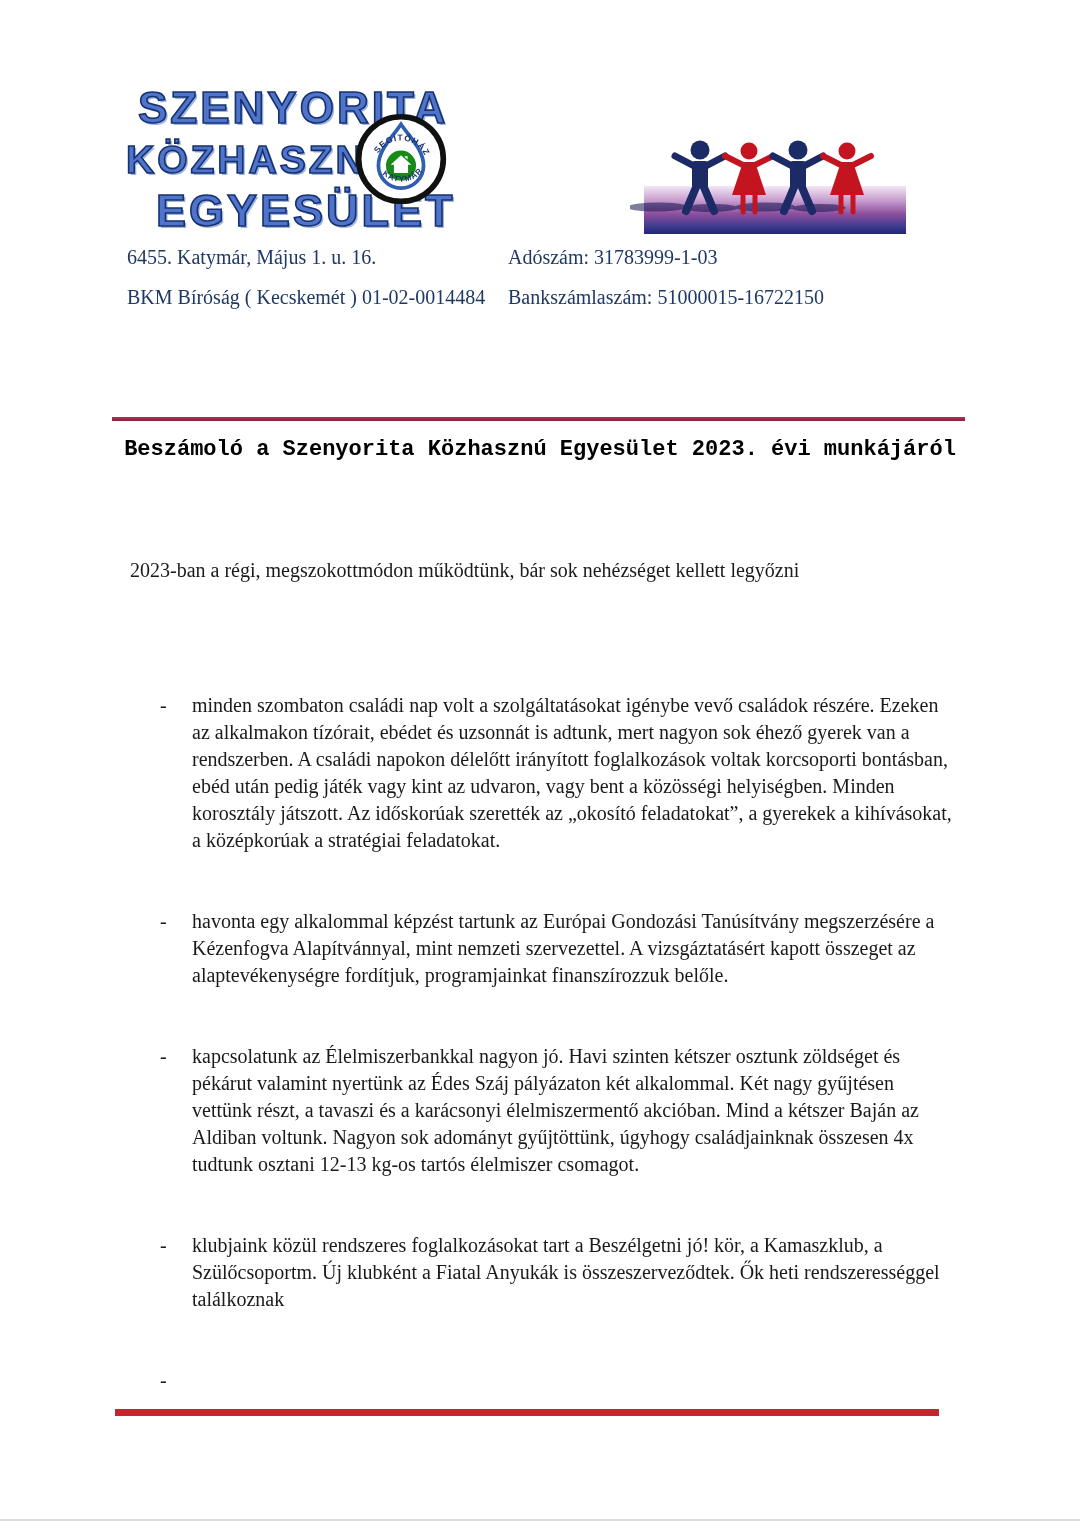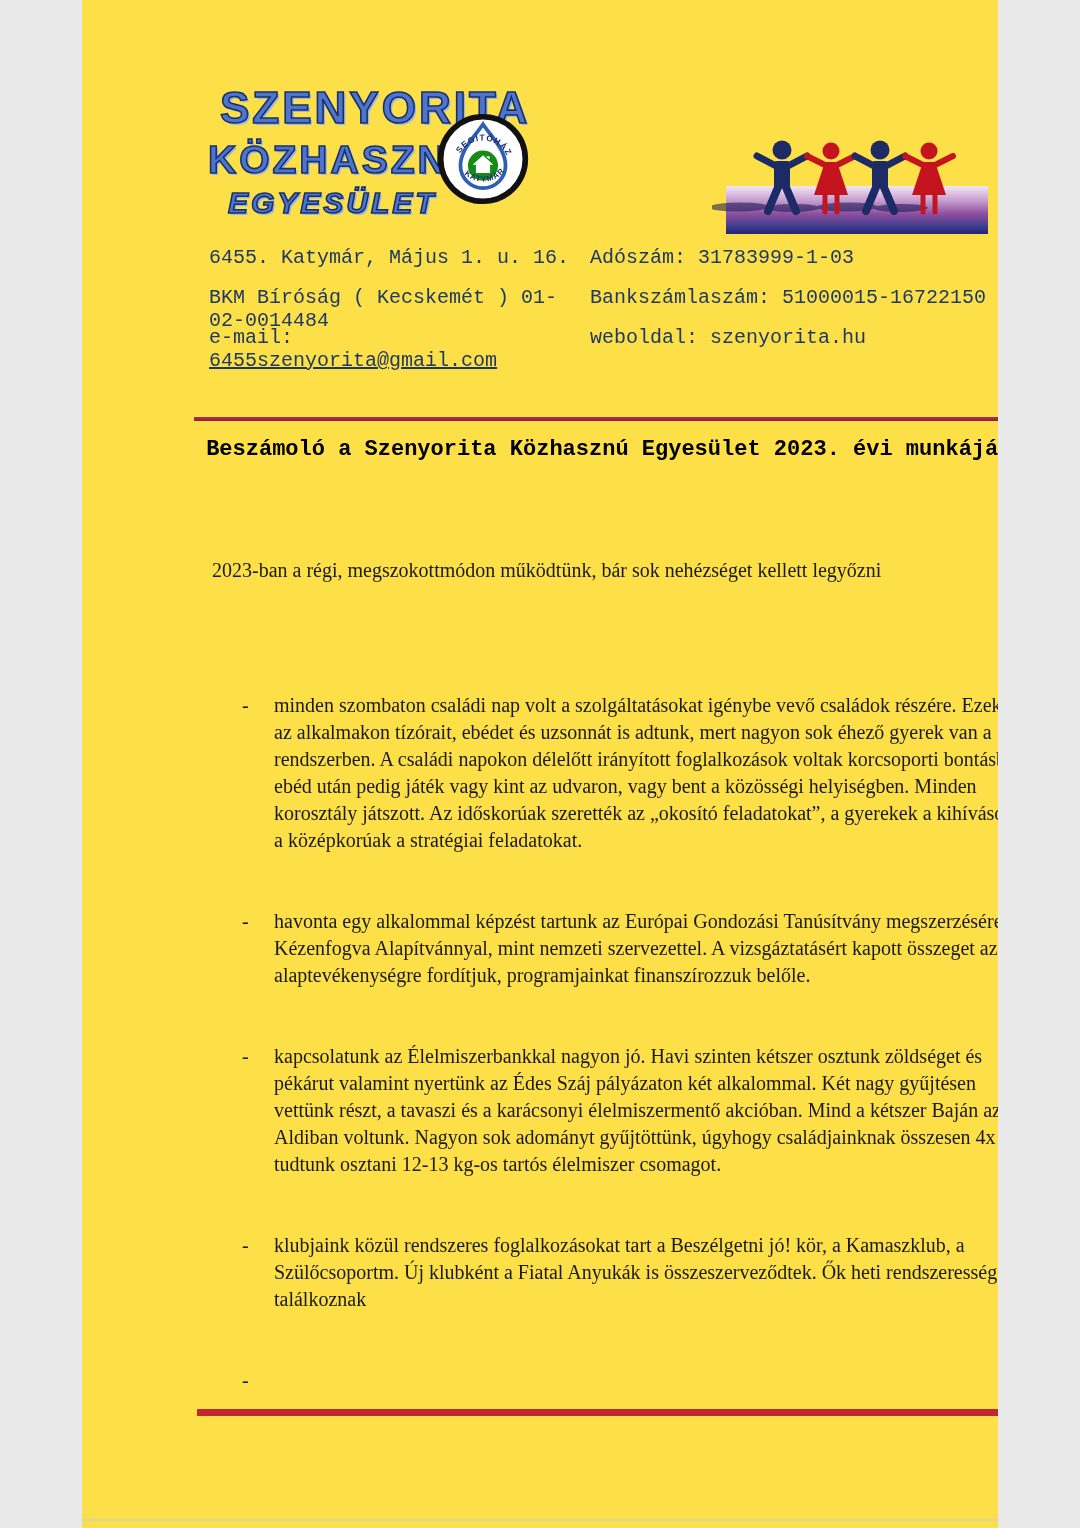--- a/index.html
+++ b/index.html
@@ -1,30 +1,30 @@
 <!DOCTYPE html>
 <html><head>
 <meta charset="utf-8">
 <style>
   html,body{margin:0;padding:0;background:#e9e9e9;}
-  .page{position:relative;width:916px;height:1528px;background:#fde047;margin:0 auto;
+  .page{position:relative;width:1080px;height:1528px;background:#ffffff;margin:0 auto;
         font-family:"Liberation Serif", serif;color:#1a1a1a;overflow:hidden;}
   .abs{position:absolute;}
 
   
   .logoline{font-family:"Liberation Sans", sans-serif;font-weight:800;
             color:#4f74c9;-webkit-text-stroke:1.6px #16316e;
             text-shadow:2px 2px 0 #9db4e4;letter-spacing:3px;line-height:1;}
   .logo1{left:138px;top:86px;font-size:44px;}
   .logo2{left:126px;top:140px;font-size:39px;}
-  .logo3{left:146px;top:188px;font-size:30px;font-style:italic;}
+  .logo3{left:156px;top:188px;font-size:45px;}
 
   
   .contact{left:127px;top:246px;width:830px;
-           font-family:Liberation Mono, monospace;font-size:20px;color:#1f3864;}
+           font-family:Liberation Serif, serif;font-size:20px;color:#1f3864;}
   .crow{display:flex;height:40px;align-items:flex-start;white-space:pre-wrap;}
   .ccell-l{width:381px;}
   .email-link{text-decoration:underline;color:#1f3864;}
 
   
   .rule-top{left:112px;top:417px;width:853px;height:4px;
             background:linear-gradient(#b0305a,#8f1f35);}
   .rule-bottom{left:115px;top:1409px;width:824px;height:7px;background:#c1272d;}
   .scan-edge{left:0;top:1519px;width:1080px;height:2px;background:#c9ced2;opacity:.7;}
 
@@ -126,24 +126,20 @@
 
   <div class="abs contact">
     <div class="crow">
       <span class="ccell-l">6455. Katymár, Május 1. u. 16.</span>
       <span>Adószám: 31783999-1-03</span>
     </div>
     <div class="crow">
       <span class="ccell-l">BKM Bíróság ( Kecskemét ) 01-02-0014484</span>
       <span>Bankszámlaszám: 51000015-16722150</span>
     </div>
-    <div class="crow">
-      <span class="ccell-l"><span>e-mail: </span><a class="email-link" href="#">6455szenyorita@gmail.com</a></span>
-      <span>weboldal: szenyorita.hu</span>
-    </div>
   </div>
 
   <div class="abs rule-top"></div>
 
   <div class="abs doc-title">Beszámoló a Szenyorita Közhasznú Egyesület 2023. évi munkájáról</div>
 
   <div class="abs body-text">
     <p class="intro-line">2023-ban a régi, megszokottmódon működtünk, bár sok nehézséget kellett legyőzni</p>
     <ul class="bullets">
       <li><span class="dash">-</span><span>minden szombaton családi nap volt a szolgáltatásokat igénybe vevő családok részére. Ezeken az alkalmakon tízórait, ebédet és uzsonnát is adtunk, mert nagyon sok éhező gyerek van a rendszerben. A családi napokon délelőtt irányított foglalkozások voltak korcsoporti bontásban, ebéd után pedig játék vagy kint az udvaron, vagy bent a közösségi helyiségben. Minden korosztály játszott. Az időskorúak szerették az „okosító feladatokat”, a gyerekek a kihívásokat, a középkorúak a stratégiai feladatokat.</span></li>

